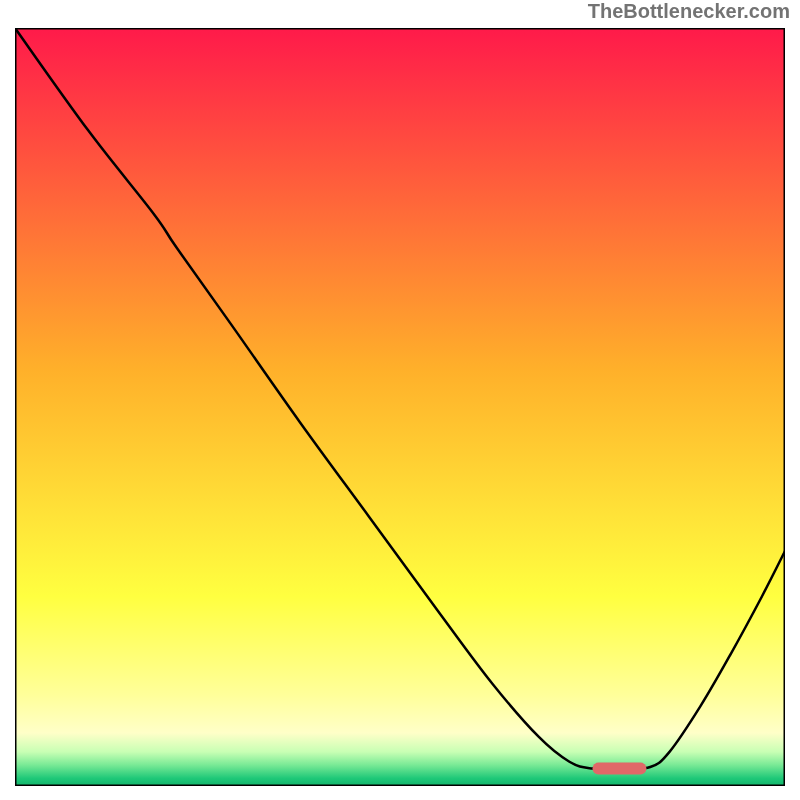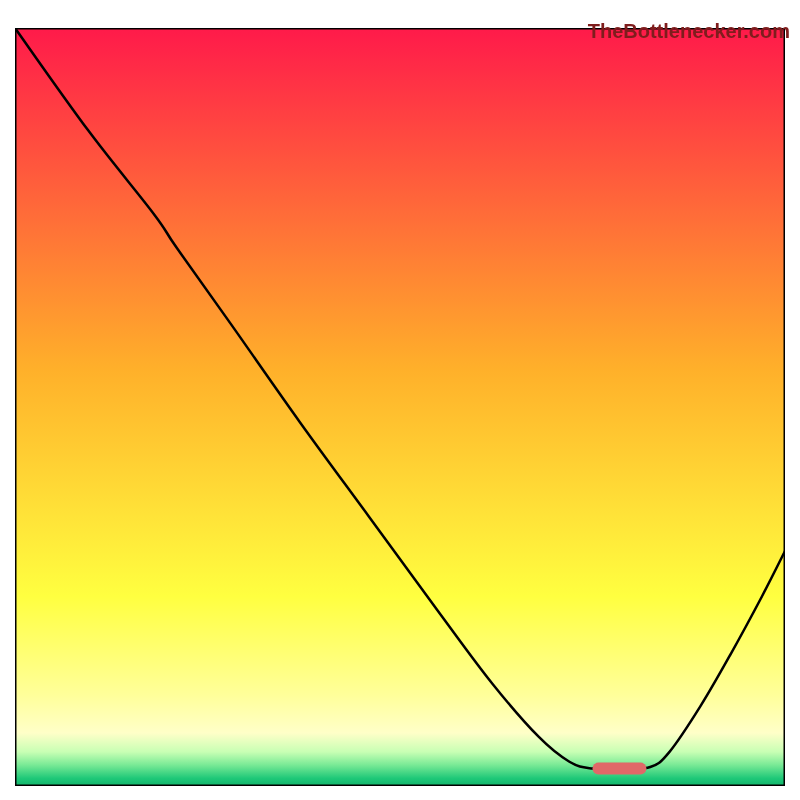--- a/index.html
+++ b/index.html
@@ -7,25 +7,25 @@
     padding: 0;
     width: 800px;
     height: 800px;
     background: #ffffff;
     font-family: Arial, sans-serif;
     position: relative;
     overflow: hidden;
   }
   .watermark {
     position: absolute;
-    top: 20px;
+    top: 0;
     right: 10px;
     font-size: 20px;
     font-weight: bold;
-    color: #7f1d1d;
+    color: #737373;
     z-index: 10;
   }
   .plot-container {
     position: absolute;
     left: 15px;
     top: 28px;
     width: 770px;
     height: 758px;
   }
   .plot-svg {

